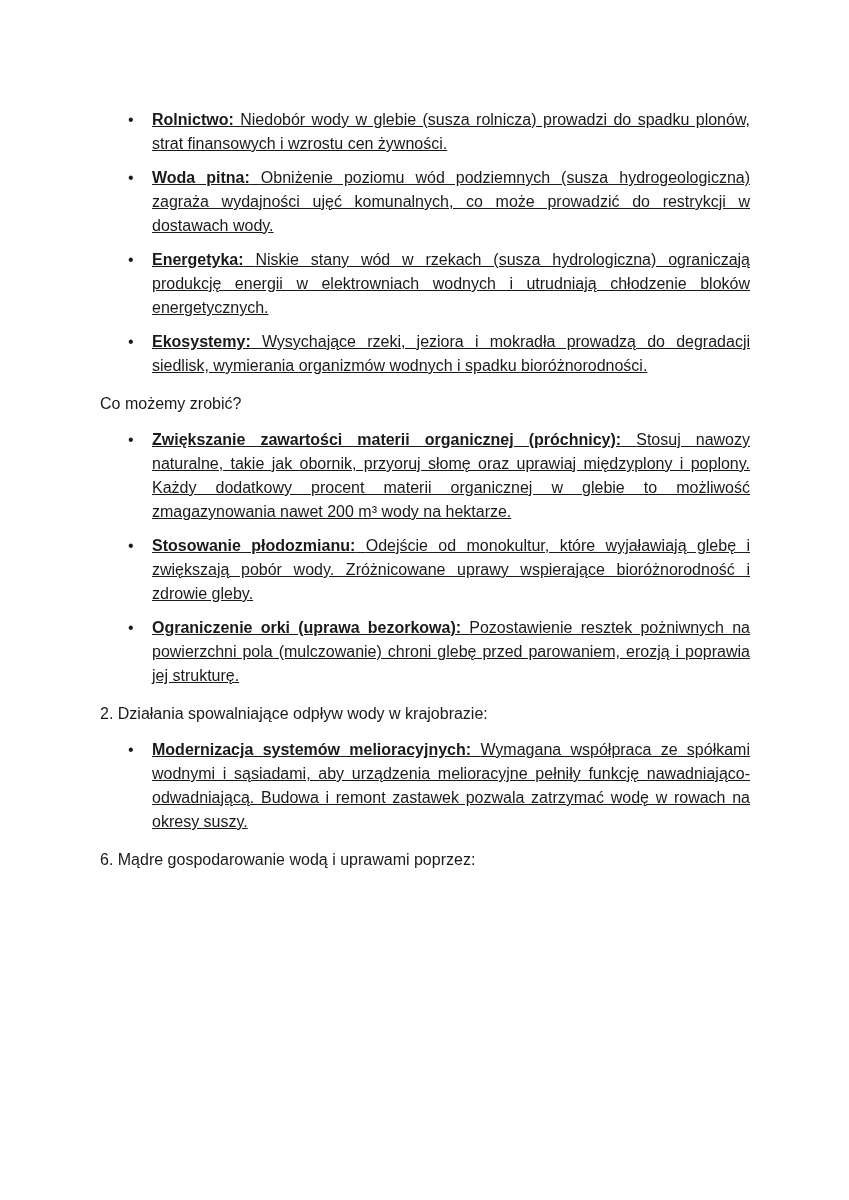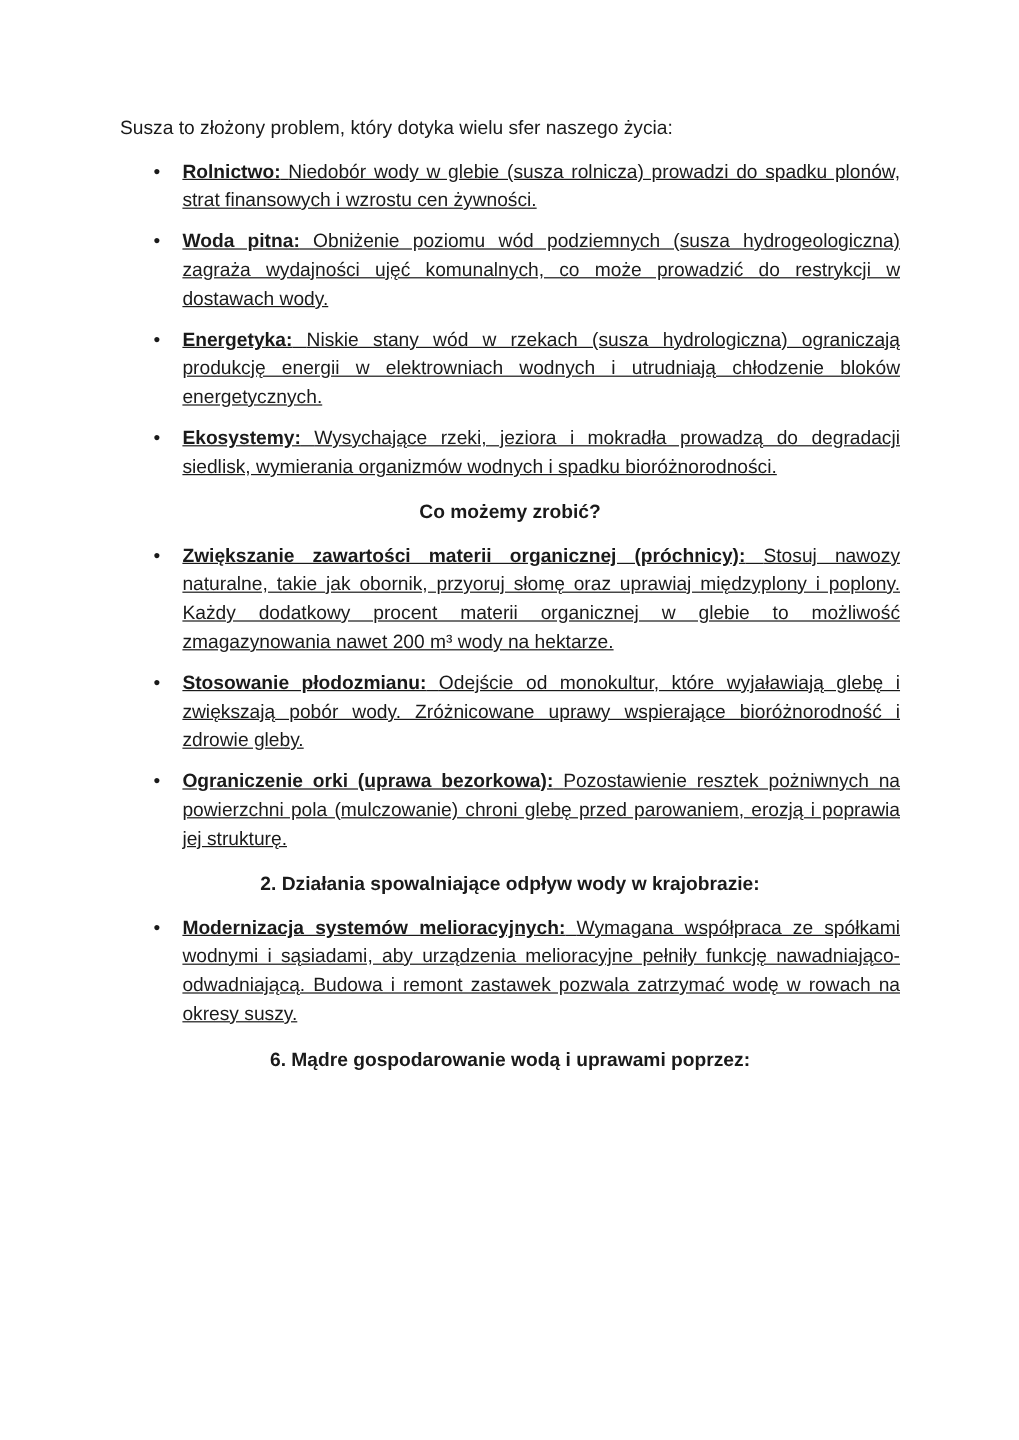--- a/index.html
+++ b/index.html
@@ -24,23 +24,22 @@
     background: #ffffff;
   }
   .para {
     margin: 12px 0;
     text-align: justify;
   }
   .para:first-child {
     margin-top: 0;
   }
   .heading {
-    font-weight: bold;
+    font-weight: normal;
     margin: 14px 0 12px 0;
-    text-align: center;
   }
   ul.doc-list {
     list-style: none;
     margin: 12px 0;
     padding: 0 0 0 52px;
     text-decoration: underline;
   }
   ul.doc-list li {
     position: relative;
     text-align: justify;
@@ -54,21 +53,20 @@
   }
   b.lead {
     font-weight: bold;
   }
 </style>
 </head>
 <body>
 
 <div class="page">
 
-  <p class="para">Susza to złożony problem, który dotyka wielu sfer naszego życia:</p>
 
   <ul class="doc-list">
     <li>
       <b class="lead">Rolnictwo:</b>
       <span>Niedobór wody w glebie (susza rolnicza) prowadzi do spadku plonów, strat finansowych i wzrostu cen żywności.</span>
     </li>
     <li>
       <b class="lead">Woda pitna:</b>
       <span>Obniżenie poziomu wód podziemnych (susza hydrogeologiczna) zagraża wydajności ujęć komunalnych, co może prowadzić do restrykcji w dostawach wody.</span>
     </li>

